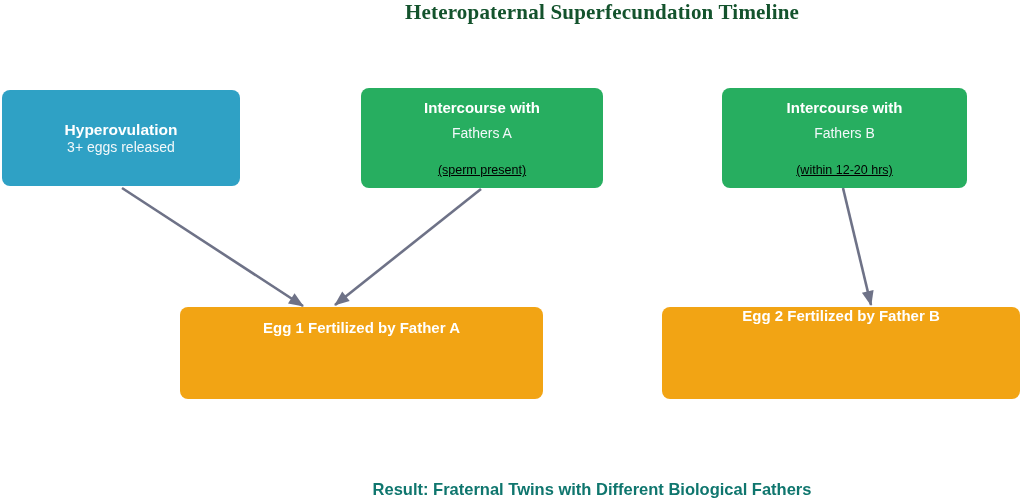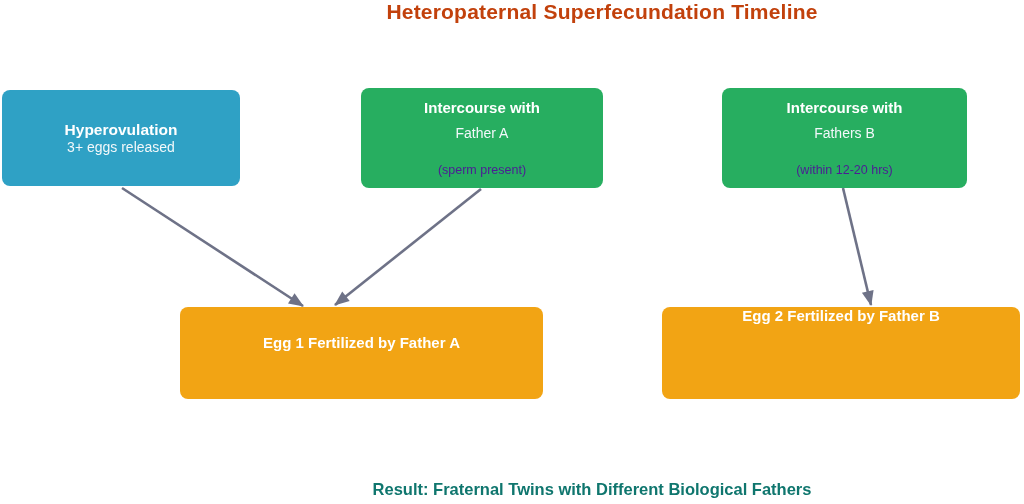--- a/index.html
+++ b/index.html
@@ -14,48 +14,49 @@
     overflow: hidden;
   }
 
   .diagram-title {
     position: absolute;
     top: 0px;
     left: 602px;
     transform: translateX(-50%);
     font-size: 21px;
     font-weight: bold;
-    color: #c2410c;
+    color: #14532d;
     white-space: nowrap;
     letter-spacing: 0.2px;
+    font-family: Liberation Serif, serif;
   }
 
   .node {
     position: absolute;
     border-radius: 8px;
     color: #ffffff;
     display: flex;
     flex-direction: column;
     align-items: center;
     justify-content: center;
     text-align: center;
     line-height: 1.15;
   }
 
   .node-blue   { left: 2px;   top: 90px;  width: 238px; height: 96px;  background: #2FA1C5; }
   .node-green-a{ left: 361px; top: 88px;  width: 242px; height: 100px; background: #27AE60; }
   .node-green-b{ left: 722px; top: 88px;  width: 245px; height: 100px; background: #27AE60; }
   .node-orange-1{ left: 180px; top: 307px; width: 363px; height: 92px; background: #F2A414;
-                  justify-content: flex-start; padding-top: 27px; }
+                  justify-content: flex-start; padding-top: 12px; }
   .node-orange-2{ left: 662px; top: 307px; width: 358px; height: 92px; background: #F2A414;
                   justify-content: flex-start; }
 
   .node-line-title    { font-size: 15.5px; font-weight: bold; }
   .node-line-subtitle { font-size: 14px; color: #F2F8FA; }
-  .node-line-note     { font-size: 12.5px; color: #4c1d95; margin-top: 22px; }
+  .node-line-note     { font-size: 12.5px; color: #000000; margin-top: 22px; text-decoration: underline; }
   .node-green-a .node-line-title,
   .node-green-b .node-line-title { margin-bottom: 9px; font-size: 15px; }
   .node-orange-1 .node-line-title,
   .node-orange-2 .node-line-title { margin-bottom: 0; font-size: 15px; }
 
   .arrow-layer {
     position: absolute;
     top: 0; left: 0;
     width: 1024px;
     height: 504px;
@@ -91,21 +92,21 @@
     <line x1="843" y1="188" x2="871" y2="305" stroke="#6E7287" stroke-width="2.6" marker-end="url(#ah)"></line>
   </svg>
 
   <div class="node node-blue">
     <div class="node-line-title">Hyperovulation</div>
     <div class="node-line-subtitle">3+ eggs released</div>
   </div>
 
   <div class="node node-green-a">
     <div class="node-line-title">Intercourse with</div>
-    <div class="node-line-subtitle">Father A</div>
+    <div class="node-line-subtitle">Fathers A</div>
     <div class="node-line-note">(sperm present)</div>
   </div>
 
   <div class="node node-green-b">
     <div class="node-line-title">Intercourse with</div>
     <div class="node-line-subtitle">Fathers B</div>
     <div class="node-line-note">(within 12-20 hrs)</div>
   </div>
 
   <div class="node node-orange-1">

